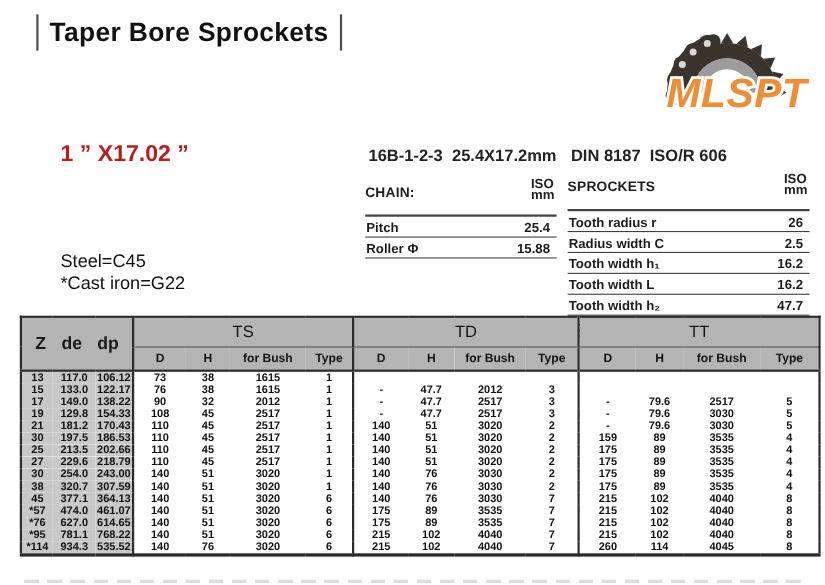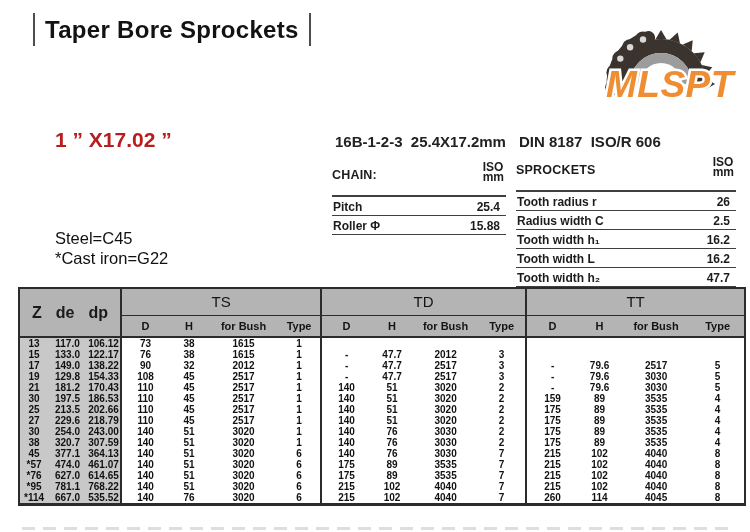--- a/index.html
+++ b/index.html
@@ -446,21 +446,21 @@
             <td class="">102</td>
             <td class="">4040</td>
             <td class="">7</td>
             <td class="group-start">215</td>
             <td class="">102</td>
             <td class="">4040</td>
             <td class="">8</td>
           </tr>
           <tr>
             <td class="c-z">*114</td>
-            <td class="c-de">667.0</td>
+            <td class="c-de">934.3</td>
             <td class="c-dp">535.52</td>
             <td class="group-start">140</td>
             <td class="">76</td>
             <td class="">3020</td>
             <td class="">6</td>
             <td class="group-start">215</td>
             <td class="">102</td>
             <td class="">4040</td>
             <td class="">7</td>
             <td class="group-start">260</td>

